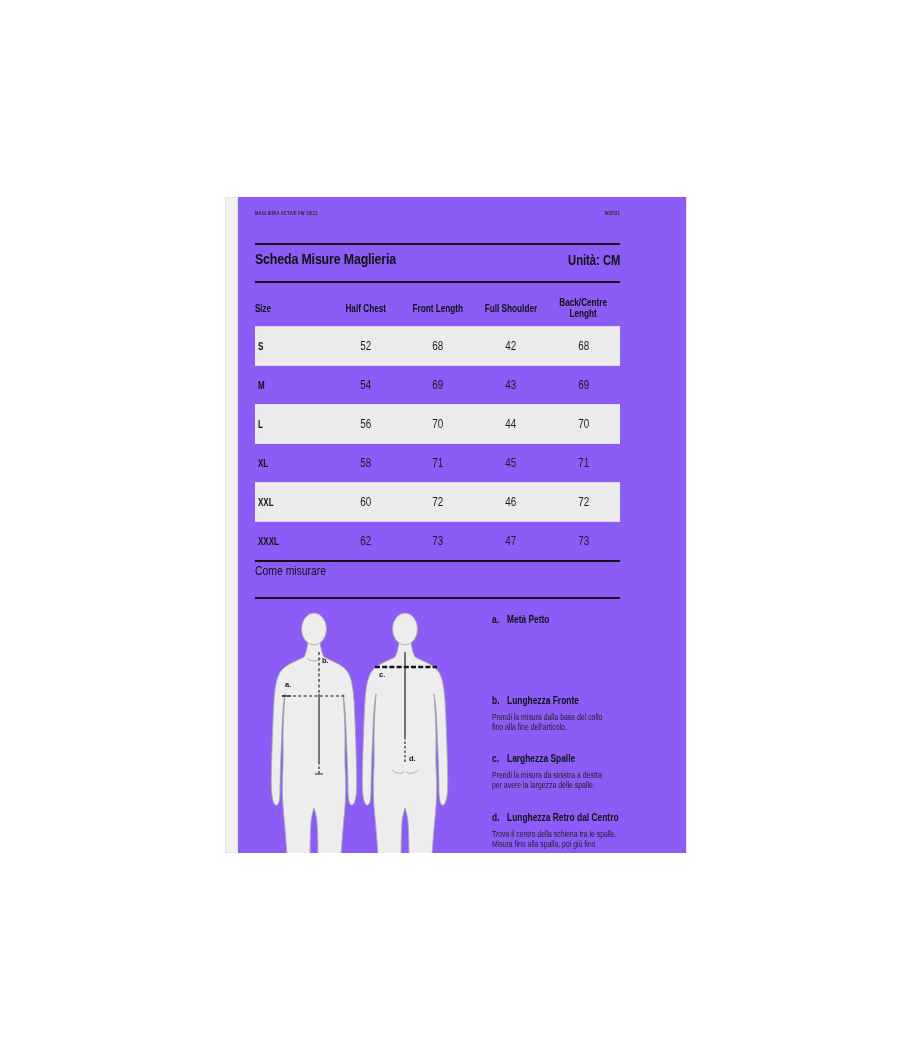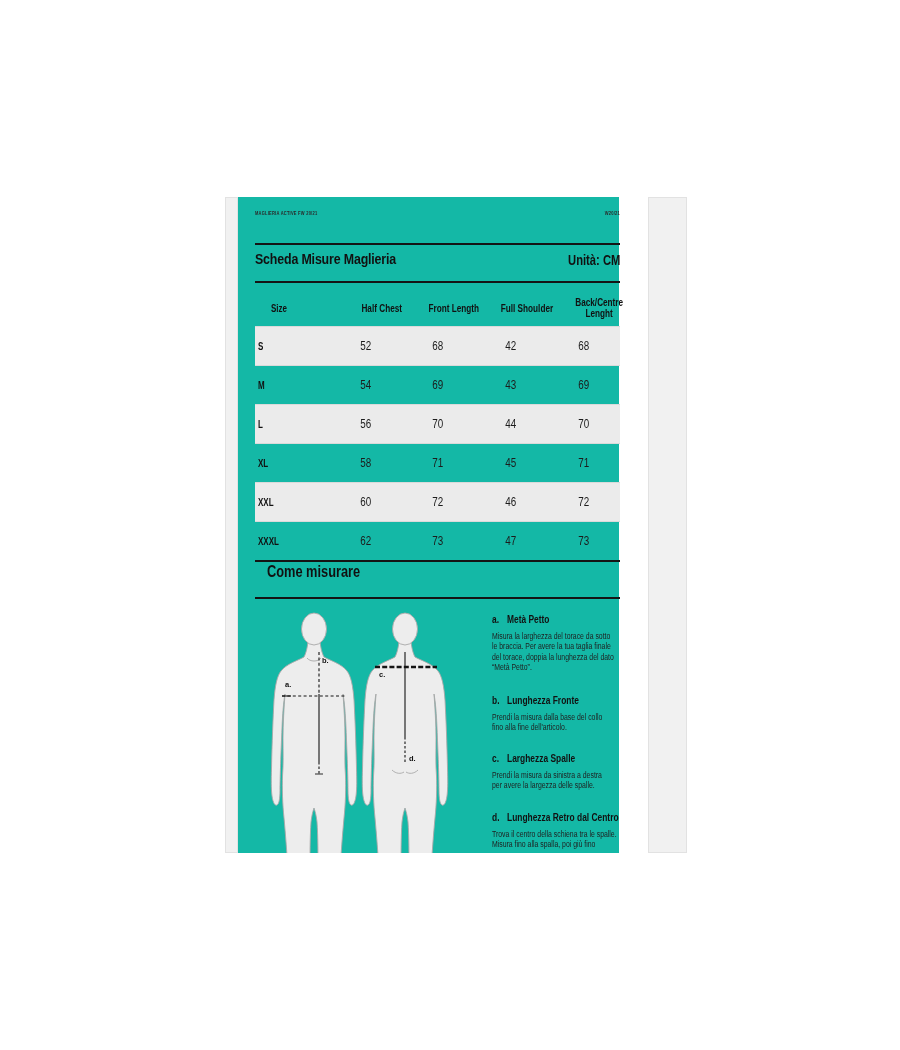--- a/index.html
+++ b/index.html
@@ -2,46 +2,46 @@
 <html><head>
 <meta charset="utf-8">
 <style>
   html,body{margin:0;padding:0;background:#ffffff;}
   .canvas{position:relative;width:900px;height:1050px;background:#ffffff;overflow:hidden;
           font-family:"Liberation Sans","DejaVu Sans",sans-serif;color:#111;}
   .viewer{position:absolute;left:225px;top:197px;width:462px;height:656px;overflow:hidden;background:#fff;}
   .gutter{position:absolute;top:0;height:100%;background:#f1f1f1;border:1px solid #e2e2e2;box-sizing:border-box;}
   .gutter-left{left:0;width:13px;}
   .gutter-right{left:423px;width:39px;}
-  .page{position:absolute;left:13px;top:0;width:381px;height:656px;background:#14b8a6;}
+  .page{position:absolute;left:13px;top:0;width:448px;height:656px;background:#8b5cf6;}
   .content{position:absolute;left:17px;top:0;width:365px;height:656px;}
 
   .abs{position:absolute;}
   .rule{position:absolute;left:0;width:365px;height:2px;background:#141414;}
   .cond{display:inline-block;transform:scaleX(0.8);transform-origin:0 50%;white-space:pre;}
   .cond-c{display:inline-block;transform:scaleX(0.82);transform-origin:50% 50%;white-space:pre;text-align:center;}
   .cond-r{display:inline-block;transform:scaleX(0.8);transform-origin:100% 50%;white-space:pre;}
 
   .micro{font-size:5px;font-weight:bold;letter-spacing:.3px;color:#2a2a2a;}
   .hdr-row{top:13px;left:0;width:365px;display:flex;justify-content:space-between;}
 
   .title-row{top:53px;left:0;width:365px;display:flex;justify-content:space-between;align-items:flex-end;}
   .doc-title{font-size:15.5px;font-weight:bold;letter-spacing:-.2px;}
   .unit{font-size:14px;font-weight:bold;}
 
-  .thead{top:93px;left:16px;width:365px;height:36px;display:grid;grid-template-columns:74px 1fr 1fr 1fr 1fr;align-items:center;}
+  .thead{top:93px;left:0;width:365px;height:36px;display:grid;grid-template-columns:74px 1fr 1fr 1fr 1fr;align-items:center;}
   .thead .col{font-size:10px;font-weight:bold;text-align:center;line-height:11px;}
   .thead .col:first-child{text-align:left;}
   .tbody{top:129px;left:0;width:365px;}
   .trow{height:39px;display:grid;grid-template-columns:74px 1fr 1fr 1fr 1fr;align-items:center;border-top:1px solid #dadada;box-sizing:border-box;}
   .trow.shaded{background:#ebebeb;}
   .trow .lbl{font-size:10px;font-weight:bold;padding-left:3px;}
   .trow .val{font-size:12px;text-align:center;color:#1c1c1c;}
 
-  .sec-head2{top:366px;left:12px;font-size:16px;font-weight:bold;}
+  .sec-head2{top:366px;left:0;font-size:13px;font-weight:normal;}
 
   .figure{position:absolute;width:90px;height:260px;}
   .fig-front{left:14px;top:415px;}
   .fig-back{left:105px;top:415px;}
   .figure svg{position:absolute;left:0;top:0;}
   .mlabel{position:absolute;font-size:7.5px;font-weight:bold;color:#111;}
 
   .col-right{position:absolute;left:237px;top:0;width:150px;}
   .msec{position:absolute;left:0;width:150px;}
   .msec .mh{font-size:10.5px;font-weight:bold;display:flex;}
@@ -172,24 +172,20 @@
           <span class="mlabel" style="left:19px;top:58px">c.</span>
           <span class="mlabel" style="left:49px;top:142px">d.</span>
         </div>
 
         <div class="col-right">
           <div class="msec" style="top:416px">
             <div class="mh">
               <span class="letter"><span class="cond">a.</span></span>
               <span><span class="cond">Metà Petto</span></span>
             </div>
-            <div class="mb"><span class="cond">Misura la larghezza del torace da sotto
-le braccia. Per avere la tua taglia finale
-del torace, doppia la lunghezza del dato
-“Metà Petto”.</span></div>
           </div>
           <div class="msec" style="top:497px">
             <div class="mh">
               <span class="letter"><span class="cond">b.</span></span>
               <span><span class="cond">Lunghezza Fronte</span></span>
             </div>
             <div class="mb"><span class="cond">Prendi la misura dalla base del collo
 fino alla fine dell'articolo.</span></div>
           </div>
           <div class="msec" style="top:555px">

